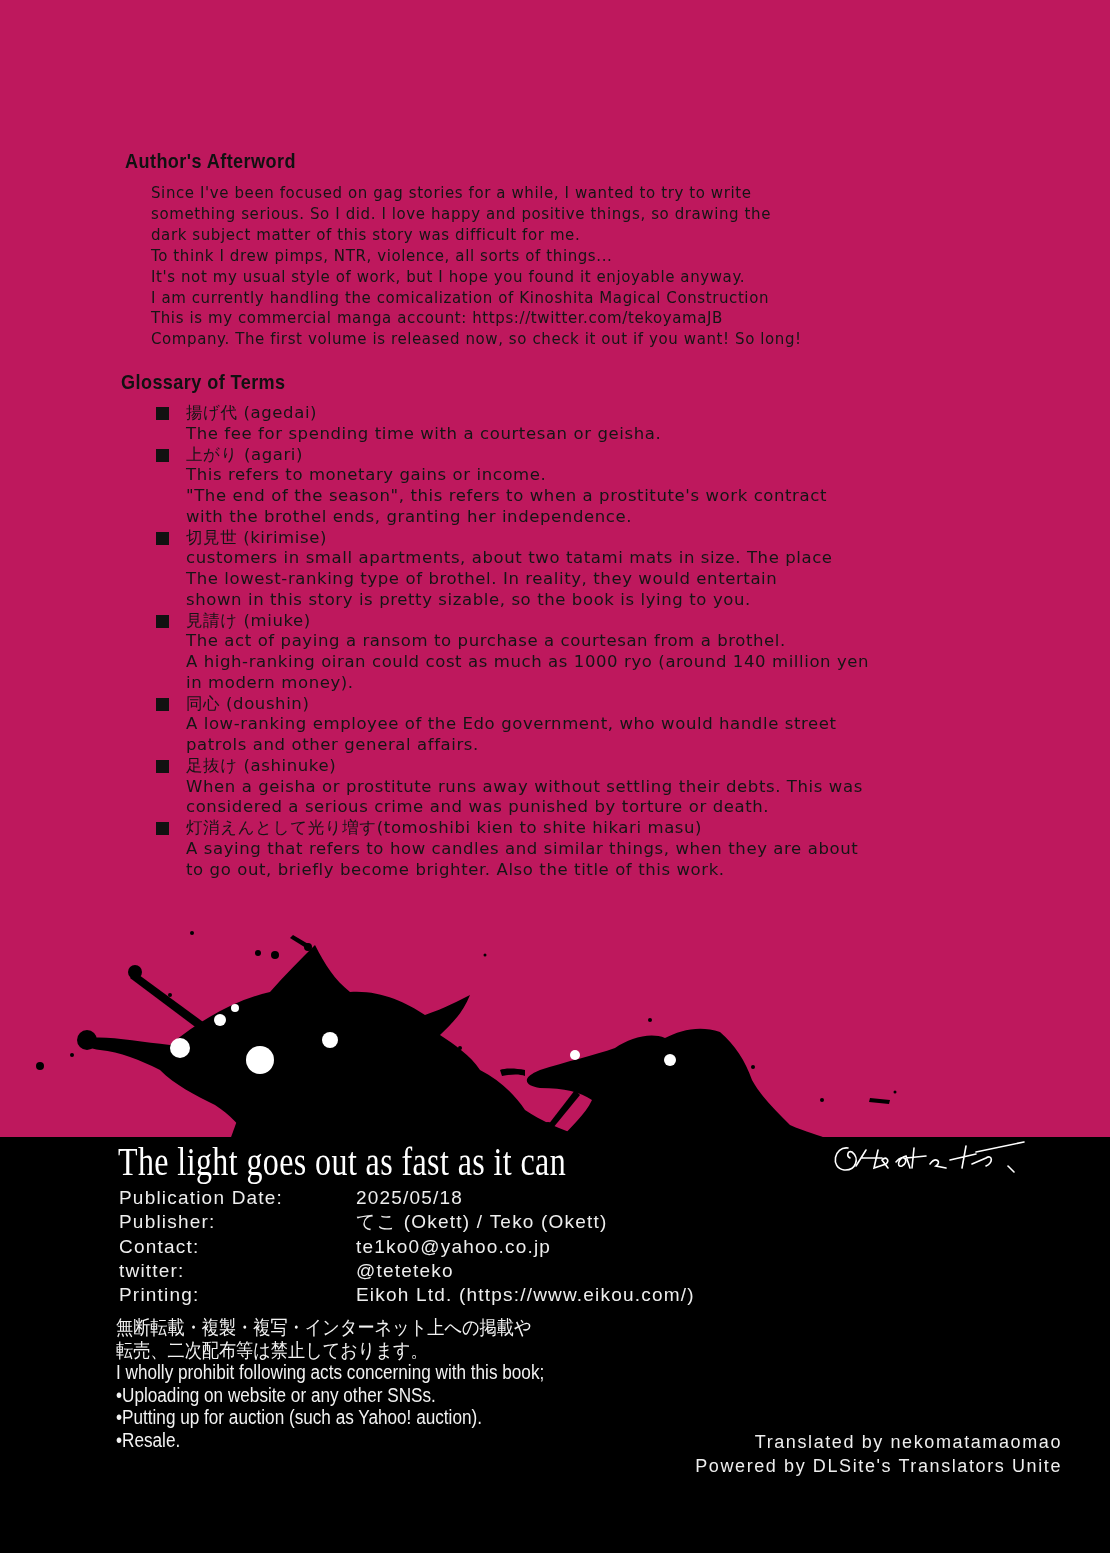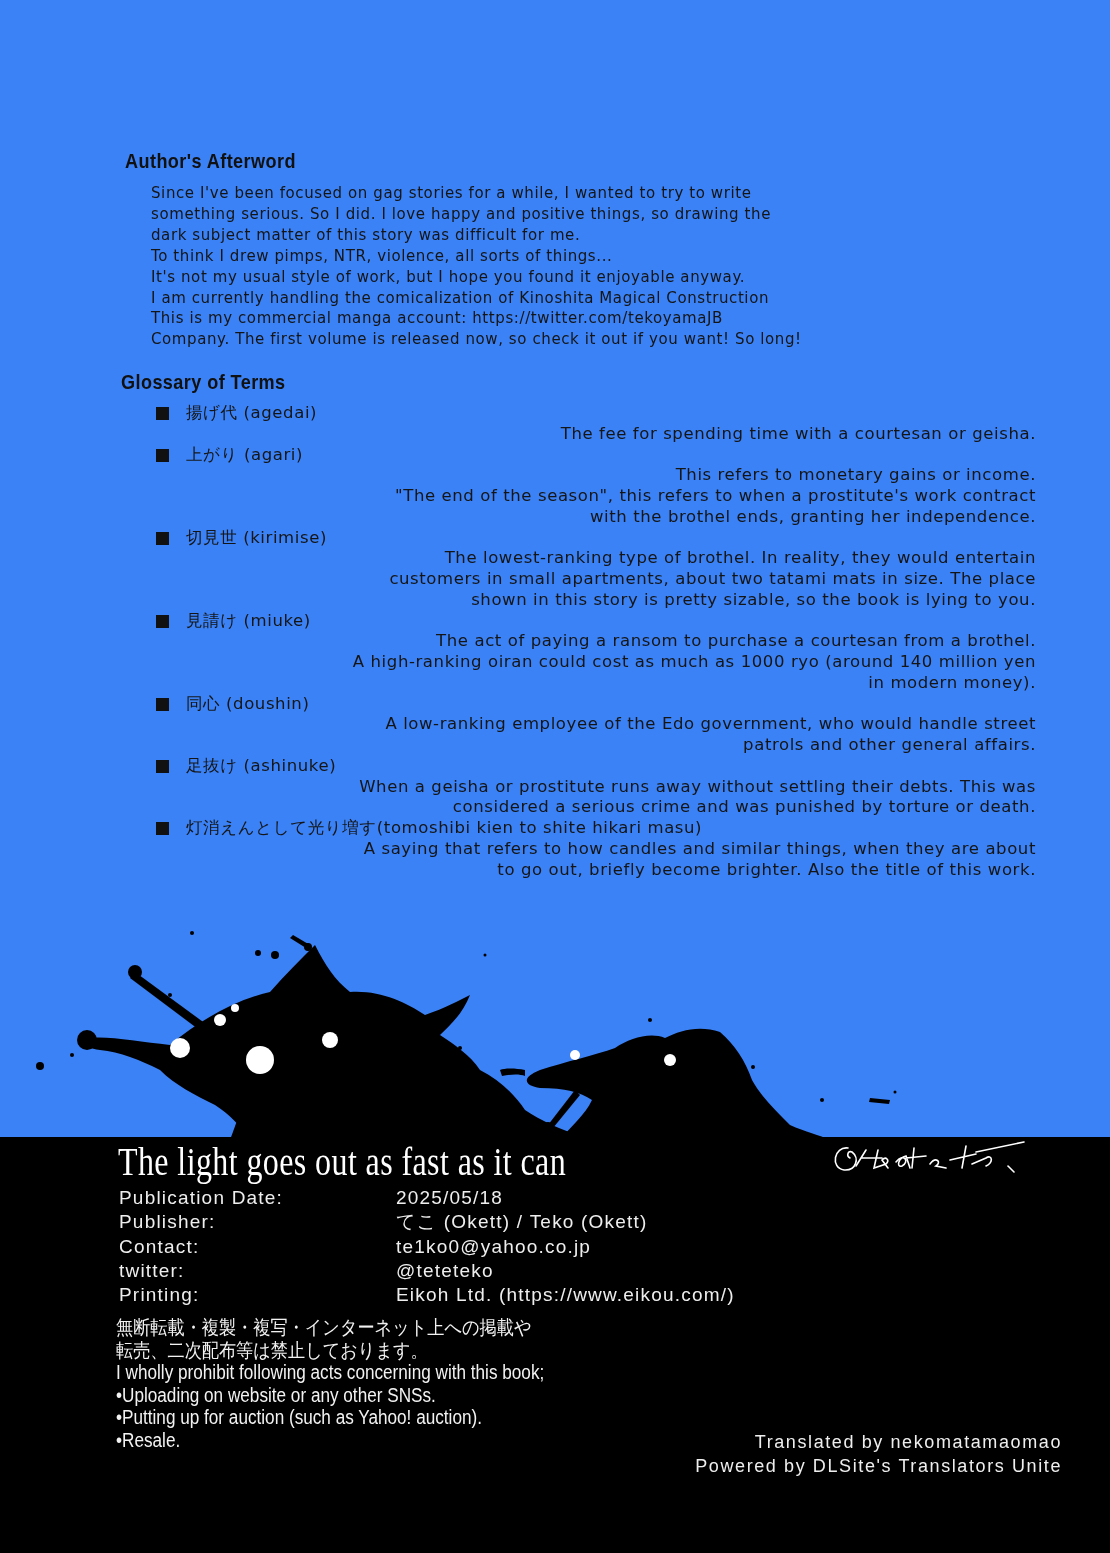--- a/index.html
+++ b/index.html
@@ -1,19 +1,19 @@
 <!DOCTYPE html>
 <html><head>
   <meta charset="utf-8">
   <style>
     * { box-sizing: border-box; margin: 0; padding: 0; }
     html, body { width: 1110px; height: 1553px; background: #ffffff; overflow: hidden; }
     body { position: relative; font-family: "DejaVu Sans", sans-serif; color: #111; }
 
-    .page { position: absolute; left: 0; top: 0; width: 1110px; height: 1553px; background: #3b82f6; }
+    .page { position: absolute; left: 0; top: 0; width: 1110px; height: 1553px; background: #be185d; }
 
     .section-heading {
       position: absolute;
       font-family: "Liberation Sans", sans-serif;
       font-weight: bold;
       font-size: 21px;
       letter-spacing: 0.5px;
       transform: scaleX(0.86);
       transform-origin: left center;
       color: #111;
@@ -41,21 +41,21 @@
       font-size: 16.5px;
       line-height: 20.75px;
       letter-spacing: 0.6px;
       color: #151515;
     }
     .gl-term { position: relative; white-space: nowrap; padding-left: 30px; }
     .gl-term .bullet {
       position: absolute; left: 0; top: 4px;
       width: 13px; height: 13px; background: #111;
     }
-    .gl-def { padding-left: 30px; white-space: nowrap; text-align: right; }
+    .gl-def { padding-left: 30px; white-space: nowrap; }
 
     .splatter { position: absolute; left: 0; top: 920px; width: 1110px; height: 220px; }
 
     .footer-band {
       position: absolute; left: 0; top: 1137px;
       width: 1110px; height: 416px;
       background: #000;
       color: #f4f4f4;
     }
     .book-title {
@@ -71,21 +71,21 @@
     .signature { position: absolute; left: 826px; top: 1138px; width: 220px; height: 40px; }
 
     .pub-info {
       position: absolute; left: 119px; top: 1186px;
       font-family: "Liberation Sans", sans-serif;
       font-size: 19px;
       line-height: 24.3px;
       letter-spacing: 1.2px;
       color: #eee;
     }
-    .pub-row { display: flex; white-space: nowrap; gap: 40px; }
+    .pub-row { display: flex; white-space: nowrap; }
     .pub-label { width: 237px; }
 
     .prohibit {
       position: absolute; left: 116px; top: 1316px;
       font-family: "Liberation Sans", sans-serif;
       font-size: 19.5px;
       line-height: 22.5px;
       color: #f2f2f2;
       transform: scaleX(0.88);
       transform-origin: left top;
@@ -143,22 +143,22 @@
     <div class="gl-entry">
       <div class="gl-def"> "The end of the season", this refers to when a prostitute's work contract</div>
       <div class="gl-def">with the brothel ends, granting her independence.</div>
     </div>
 
     <div class="gl-entry">
       <div class="gl-term">
         <span class="bullet"></span>
         <span>切見世 (kirimise)</span>
       </div>
+      <div class="gl-def">customers in small apartments, about two tatami mats in size. The place</div>
       <div class="gl-def">The lowest-ranking type of brothel. In reality, they would entertain</div>
-      <div class="gl-def">customers in small apartments, about two tatami mats in size. The place</div>
       <div class="gl-def">shown in this story is pretty sizable, so the book is lying to you.</div>
     </div>
 
     <div class="gl-entry">
       <div class="gl-term">
         <span class="bullet"></span>
         <span>見請け (miuke)</span>
       </div>
       <div class="gl-def">The act of paying a ransom to purchase a courtesan from a brothel.</div>
       <div class="gl-def">A high-ranking oiran could cost as much as 1000 ryo (around 140 million yen</div>

